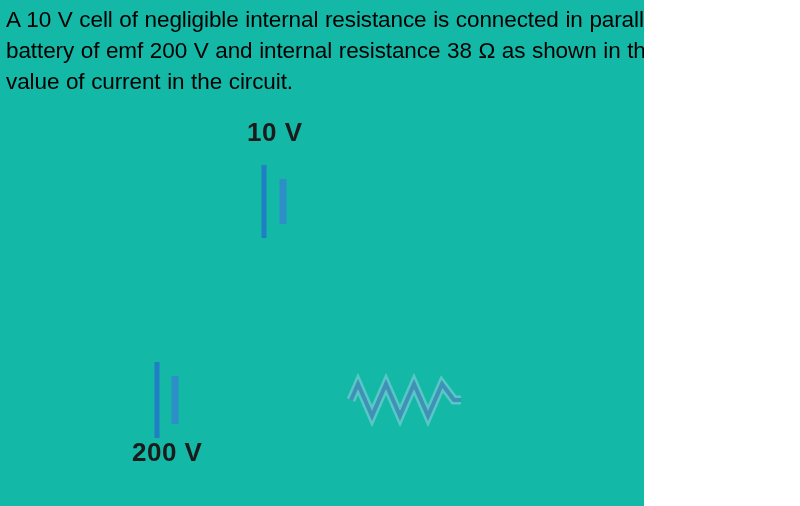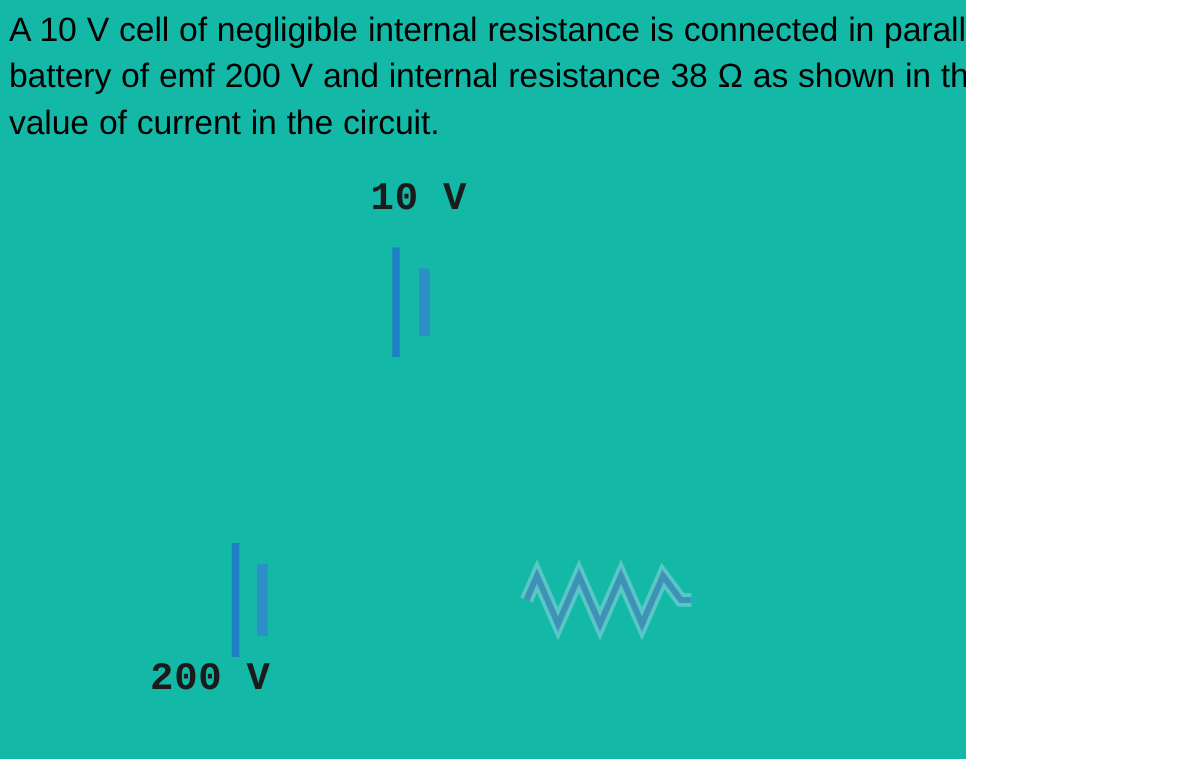--- a/index.html
+++ b/index.html
@@ -43,33 +43,33 @@
     width: 640px;
     height: 398px;
   }
   .diagram svg {
     display: block;
   }
 
   
   .dlabel {
     position: absolute;
-    font-family: Liberation Mono, monospace;
+    font-family: Liberation Sans, sans-serif;
     font-weight: bold;
     color: #1b1b1b;
     white-space: nowrap;
   }
   #label-10v {
     left: 247px;
     top: 9px;
     font-size: 26px;
     letter-spacing: 0.5px;
   }
   #label-200v {
-    left: 100px;
+    left: 132px;
     top: 329px;
     font-size: 26px;
     letter-spacing: 0.5px;
   }
   #label-38ohm {
     left: 372px;
     top: 305px;
     font-size: 25px;
     letter-spacing: 0.5px;
   }

